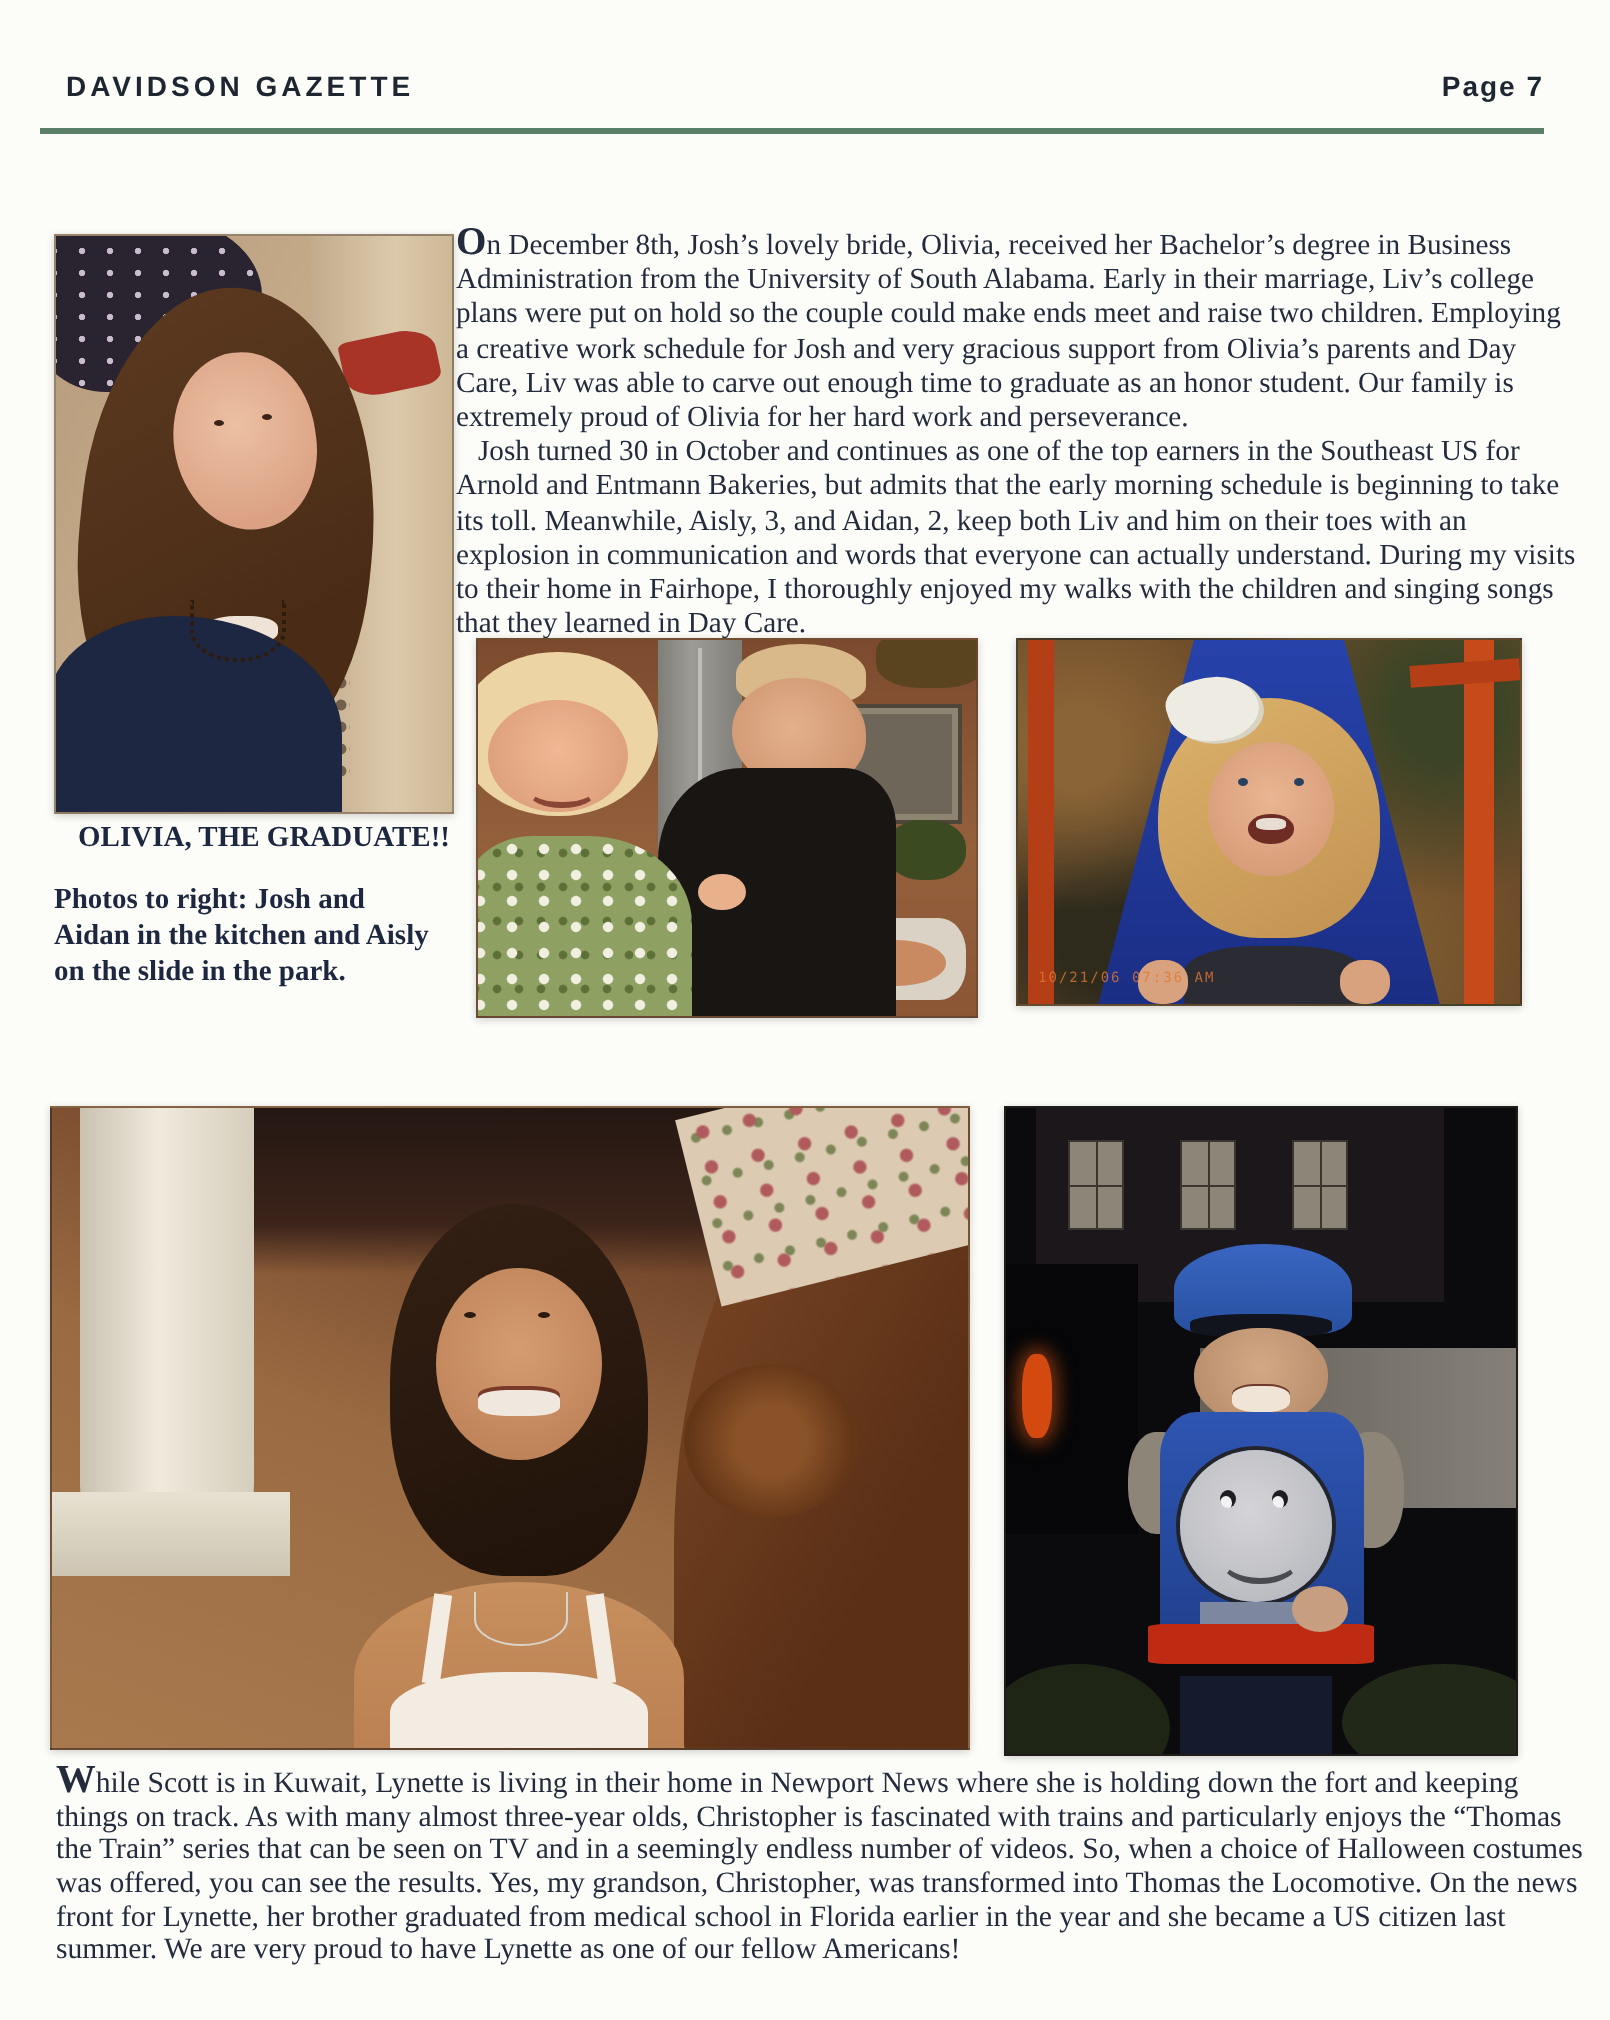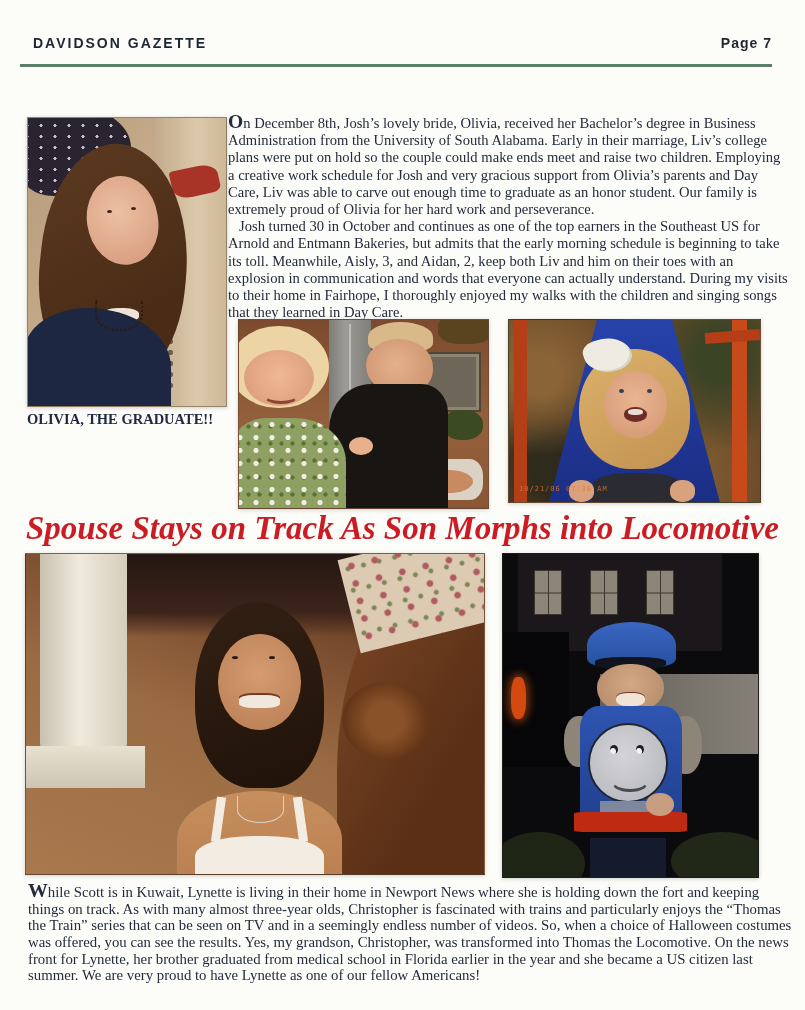--- a/index.html
+++ b/index.html
@@ -16,21 +16,21 @@
   .headline{left:0;width:100%;text-align:center;font-weight:bold;font-style:italic;
             color:var(--headline-red,#cb1c24);white-space:nowrap;}
   .h1{top:74px;font-size:31px;}
   .h2{top:510px;font-size:33px;}
   
   .bodycol{left:228px;top:112px;width:560px;font-size:14.6px;line-height:17.2px;text-align:left;}
   .bodycol p{margin:0;}
   .indent{text-indent:11px;}
   .initial{font-weight:bold;font-size:1.34em;line-height:1;}
   .bottompara{left:28px;top:881px;width:764px;font-size:14.8px;line-height:16.6px;}
-  .captitle{left:27px;top:411px;width:198px;text-align:left;font-weight:bold;font-size:14.5px;color:#1e2740;}
+  .captitle{left:27px;top:411px;width:198px;text-align:right;font-weight:bold;font-size:14.5px;color:#1e2740;}
   .capnote{left:27px;top:441px;width:196px;font-weight:bold;font-size:14.5px;line-height:18px;color:#1e2740;}
   
   .scene{position:absolute;overflow:hidden;border:1px solid rgba(70,60,48,.35);
          box-shadow:0 1px 4px rgba(0,0,0,.18);}
   .sh{position:absolute;}
   
   .p-olivia{left:27px;top:117px;width:198px;height:288px;background:linear-gradient(120deg,#b59a7b 0%,#c7ac8c 45%,#bfa687 100%);}
   .ol-chair{right:0;top:0;width:36%;height:100%;background:linear-gradient(90deg,#c2ab8c,#dcc9ab 60%,#cdb897);}
   .ol-beads{right:26%;top:30%;width:4%;height:64%;background-image:radial-gradient(circle,#4a3a2a 38%,transparent 45%);background-size:7px 11px;opacity:.7;}
   .ol-pillow{left:-4%;top:-3%;width:56%;height:30%;background:#2a2330;border-radius:18% 45% 55% 30%;
@@ -154,20 +154,21 @@
     <div class="sh ol-top"></div>
     <div class="sh ol-neck"></div>
   </div>
 
   <div class="abs bodycol">
     <p><span class="initial">O</span><span>n December 8th, Josh’s lovely bride, Olivia, received her Bachelor’s degree in Business Administration from the University of South Alabama.  Early in their marriage, Liv’s college plans were put on hold so the couple could make ends meet and raise two children. Employing a creative work schedule for Josh and very gracious support from Olivia’s parents and Day Care, Liv was able to carve out enough time to graduate as an honor student.  Our family is extremely proud of Olivia for her hard work and perseverance.</span></p>
     <p class="indent">Josh turned 30 in October and continues as one of the top earners in the Southeast US for Arnold and Entmann Bakeries, but admits that the early morning schedule is beginning to take its toll.  Meanwhile, Aisly, 3, and Aidan, 2, keep both Liv and him on their toes with an explosion in communication and words that everyone can actually understand.  During my visits to their home in Fairhope, I thoroughly enjoyed my walks with the children and singing songs that they learned in Day Care.</p>
   </div>
 
   <div class="abs captitle">OLIVIA, THE GRADUATE!!</div>
+  <div class="abs capnote">Photos to right:  Josh and Aidan in the kitchen and Aisly on the slide in the park.</div>
 
   <div class="scene p-kitchen">
     <div class="sh k-fridge"></div>
     <div class="sh k-fline"></div>
     <div class="sh k-micro"></div>
     <div class="sh k-plant"></div>
     <div class="sh k-greens"></div>
     <div class="sh k-tray"></div>
     <div class="sh k-food"></div>
     <div class="sh j-hair"></div>
@@ -191,21 +192,20 @@
     <div class="sh s-eye" style="left:44%;top:38%;"></div>
     <div class="sh s-eye" style="left:55%;top:38%;"></div>
     <div class="sh s-mouth"></div>
     <div class="sh s-teeth"></div>
     <div class="sh s-shirt"></div>
     <div class="sh s-arm-l"></div>
     <div class="sh s-arm-r"></div>
     <div class="sh s-stamp">10/21/06 07:36 AM</div>
   </div>
 
-  <div class="abs headline h2">Spouse Stays on Track As Son Morphs into Locomotive</div>
 
   <div class="scene p-lynette">
     <div class="sh l-rug"></div>
     <div class="sh l-chair"></div>
     <div class="sh l-swirl"></div>
     <div class="sh l-tapestry"></div>
     <div class="sh l-column"></div>
     <div class="sh l-colbase"></div>
     <div class="sh lyn-hair"></div>
     <div class="sh lyn-face"></div>

